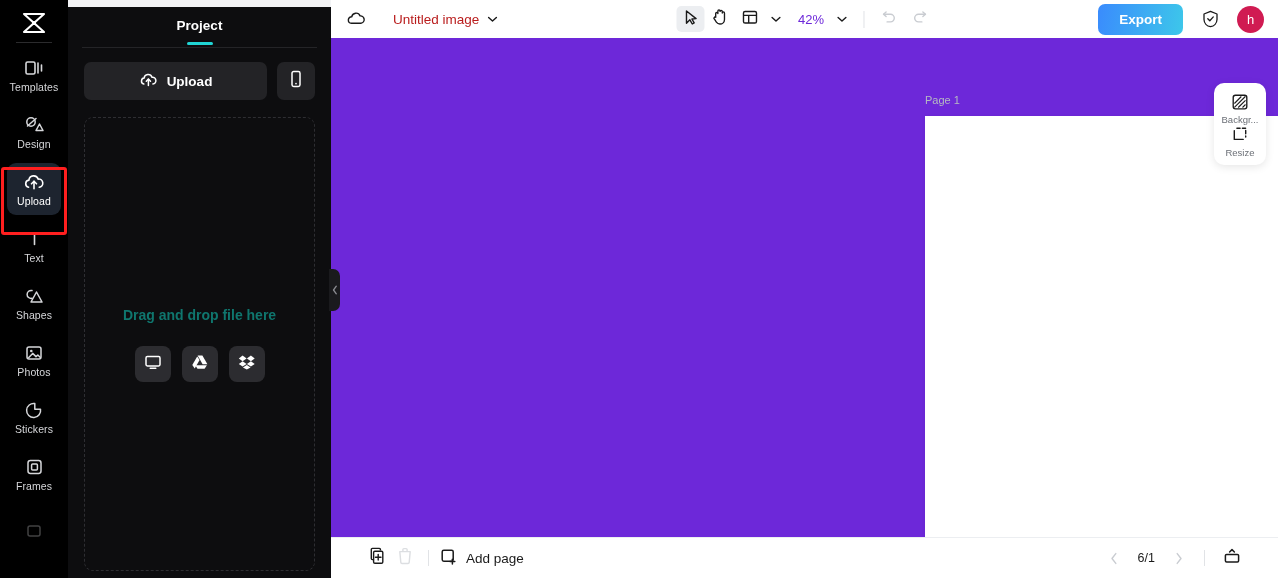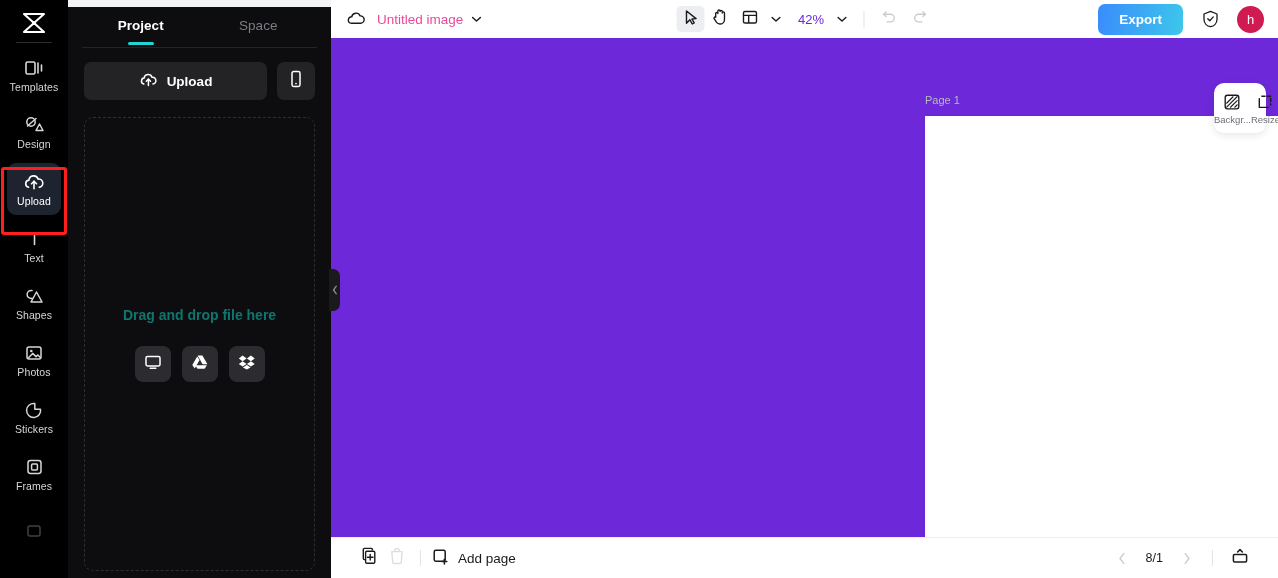--- a/index.html
+++ b/index.html
@@ -87,21 +87,21 @@
   }
 
   
   .main { flex: 1; height: 578px; display: flex; flex-direction: column; background: #f2f3f5; position: relative; }
 
   .topbar {
     height: 38px; background: #ffffff; display: flex; align-items: center;
     padding: 0 14px; flex: 0 0 38px; position: relative;
   }
   .doc-cloud { width: 22px; height: 22px; display: flex; align-items: center; justify-content: center; }
-  .doc-title { font-size: 13.5px; color: #ec4899; margin-left: 10px; cursor: pointer; }
+  .doc-title { font-size: 13.5px; color: #b91c1c; margin-left: 26px; cursor: pointer; }
   .doc-caret { margin-left: 8px; display: flex; align-items: center; cursor: pointer; }
 
   .tb-center {
     position: absolute; left: 50%; transform: translateX(-50%);
     display: flex; align-items: center; gap: 2px;
   }
   .tb-btn {
     width: 28px; height: 26px; border-radius: 5px;
     display: flex; align-items: center; justify-content: center; cursor: pointer;
   }
@@ -127,29 +127,29 @@
   .stage { flex: 1; position: relative; background: #6d28d9; overflow: hidden; }
   .page-label { position: absolute; left: 594px; top: 56px; font-size: 11px; color: #b6bac1; }
   .canvas {
     position: absolute; left: 594px; top: 78px; width: 422px; height: 422px;
     background: #ffffff; box-shadow: 0 1px 4px rgba(0,0,0,.07);
   }
 
   .right-float {
     position: absolute; right: 12px; top: 45px; width: 52px;
     background: #ffffff; border-radius: 10px; box-shadow: 0 2px 9px rgba(0,0,0,.10);
-    padding: 9px 0 8px; display: flex; flex-direction: row; align-items: center;  text-align: center;
+    padding: 9px 0 8px; display: flex; flex-direction: column; align-items: center;  text-align: center;
   }
   .rf-item { display: flex; flex-direction: column; align-items: center; gap: 4px; cursor: pointer; width: 100%; }
   .rf-ico { width: 19px; height: 19px; display: flex; align-items: center; justify-content: center; }
   .rf-lbl { font-size: 9.5px; color: #6b6f76; line-height: 1; }
 
   .bottombar {
     height: 41px; flex: 0 0 41px; background: #ffffff;
-    border-top: 1px solid #eceef1; display: flex; align-items: center; padding: 0 24px;
+    border-top: 1px solid #eceef1; display: flex; align-items: center; padding: 0 32px;
   }
   .bb-btn { width: 28px; height: 28px; display: flex; align-items: center; justify-content: center; cursor: pointer; }
   .bb-vline { width: 1px; height: 16px; background: #e1e3e6; margin: 0 9px; }
   .add-page { display: flex; align-items: center; gap: 8px; cursor: pointer; margin-left: 2px; }
   .add-page span { font-size: 13.5px; color: #1a1a1a; font-weight: 500; }
   .bb-right { margin-left: auto; display: flex; align-items: center; gap: 4px; }
   .pg-nav { width: 24px; height: 24px; display: flex; align-items: center; justify-content: center; cursor: pointer; }
   .pg-count { font-size: 12.5px; color: #1a1a1a; padding: 0 8px; }
 </style>
 </head>
@@ -256,21 +256,20 @@
         </svg>
       </span>
     </div>
 
     <div class="rail-highlight"></div>
   </div>
 
   <div class="panel">
     <div class="panel-tabs">
       <div class="ptab active">Project</div>
-      <div class="ptab">Space</div>
     </div>
     <div class="panel-divider"></div>
 
     <div class="upload-row">
       <div class="upload-btn">
         <span>
           <svg width="19" height="16" viewBox="0 0 19 16">
             <path d="M4.8 12 A3 3 0 0 1 5.1 6.1 A4.1 4.1 0 0 1 13 5.2 A3.3 3.3 0 0 1 13.9 12" fill="none" stroke="#fff" stroke-width="1.5" stroke-linecap="round"></path>
             <line x1="9.4" y1="13.4" x2="9.4" y2="7.2" stroke="#fff" stroke-width="1.5" stroke-linecap="round"></line>
             <path d="M7.3 9.3 L9.4 7.1 L11.5 9.3" fill="none" stroke="#fff" stroke-width="1.5" stroke-linecap="round" stroke-linejoin="round"></path>
@@ -471,21 +470,21 @@
         </span>
         <span>Add page</span>
       </div>
 
       <div class="bb-right">
         <div class="pg-nav">
           <svg width="8" height="13" viewBox="0 0 8 13">
             <path d="M5.8 1.6 L2 6.5 L5.8 11.4" fill="none" stroke="#c9ccd1" stroke-width="1.4" stroke-linecap="round" stroke-linejoin="round"></path>
           </svg>
         </div>
-        <span class="pg-count">8/1</span>
+        <span class="pg-count">6/1</span>
         <div class="pg-nav">
           <svg width="8" height="13" viewBox="0 0 8 13">
             <path d="M2.2 1.6 L6 6.5 L2.2 11.4" fill="none" stroke="#c9ccd1" stroke-width="1.4" stroke-linecap="round" stroke-linejoin="round"></path>
           </svg>
         </div>
         <div class="bb-vline"></div>
         <div class="bb-btn">
           <span>
             <svg width="18" height="18" viewBox="0 0 18 18">
               <rect x="2.4" y="7.4" width="13.2" height="7.6" rx="1.2" fill="none" stroke="#1a1a1a" stroke-width="1.5"></rect>

